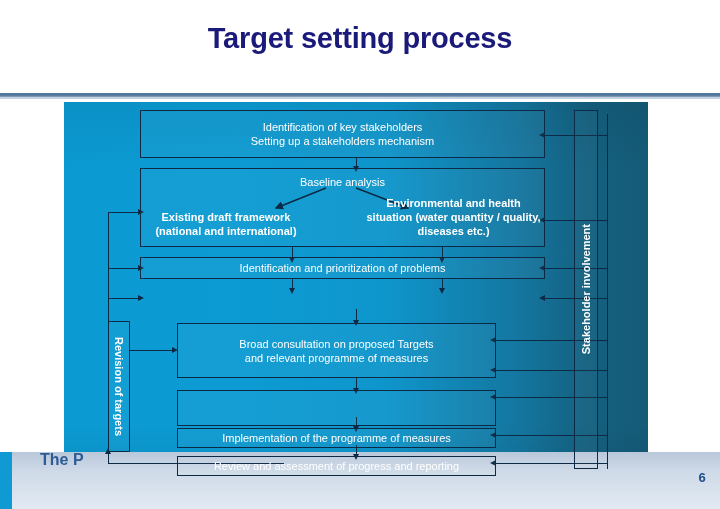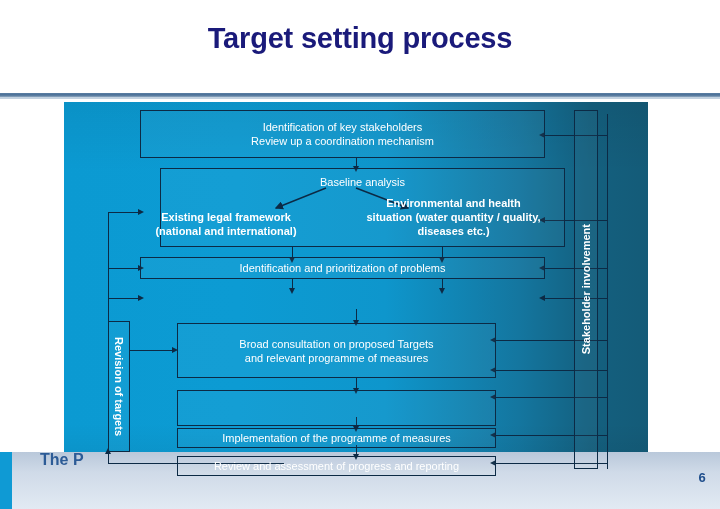--- a/index.html
+++ b/index.html
@@ -246,42 +246,42 @@
 
   <div class="ln v" style="left:292px; top:315px; height:11px;"></div>
   <div class="arw down" style="left:289px; top:324px;"></div>
 
   <div class="ln v" style="left:292px; top:343px; height:11px;"></div>
   <div class="arw down" style="left:289px; top:352px;"></div>
 
   <div class="nodebox" id="box-identification-stakeholders" style="left:76px; top:8px; width:405px; height:48px;">
     <div>
       <span class="line">Identification of key stakeholders</span>
-      <span class="line">Review up a coordination mechanism</span>
+      <span class="line">Setting up a stakeholders mechanism</span>
     </div>
   </div>
 
-  <div class="nodebox" id="box-baseline-analysis" style="left:76px; top:66px; width:405px; height:79px; align-items:flex-start; justify-content:center; padding-top:6px;margin-left:20px;">
+  <div class="nodebox" id="box-baseline-analysis" style="left:76px; top:66px; width:405px; height:79px; align-items:flex-start; justify-content:center; padding-top:6px;">
     <div>
       <span class="line">Baseline analysis</span>
     </div>
   </div>
 
   <svg class="diag-arrow" style="left:76px; top:66px; width:405px; height:79px;" viewBox="0 0 405 79">
     <defs>
       <marker id="ah" markerWidth="6" markerHeight="6" refX="5" refY="3" orient="auto">
         <path d="M0,0 L6,3 L0,6 z" fill="#0c2a45"></path>
       </marker>
     </defs>
     <line x1="186" y1="20" x2="136" y2="40" stroke="#0c2a45" stroke-width="1.4" marker-end="url(#ah)"></line>
     <line x1="216" y1="20" x2="268" y2="40" stroke="#0c2a45" stroke-width="1.4" marker-end="url(#ah)"></line>
   </svg>
 
   <div class="sublabel" style="left:82px; top:108px; width:160px;">
-    <span class="line">Existing legal framework</span>
+    <span class="line">Existing draft framework</span>
     <span class="line">(national and international)</span>
   </div>
 
   <div class="sublabel" style="left:302px; top:94px; width:175px;">
     <span class="line">Environmental and health</span>
     <span class="line">situation (water quantity /</span>
     <span class="line">quality, diseases etc.)</span>
   </div>
 
   <div class="nodebox" id="box-identification-prioritization" style="left:76px; top:155px; width:405px; height:22px;">

